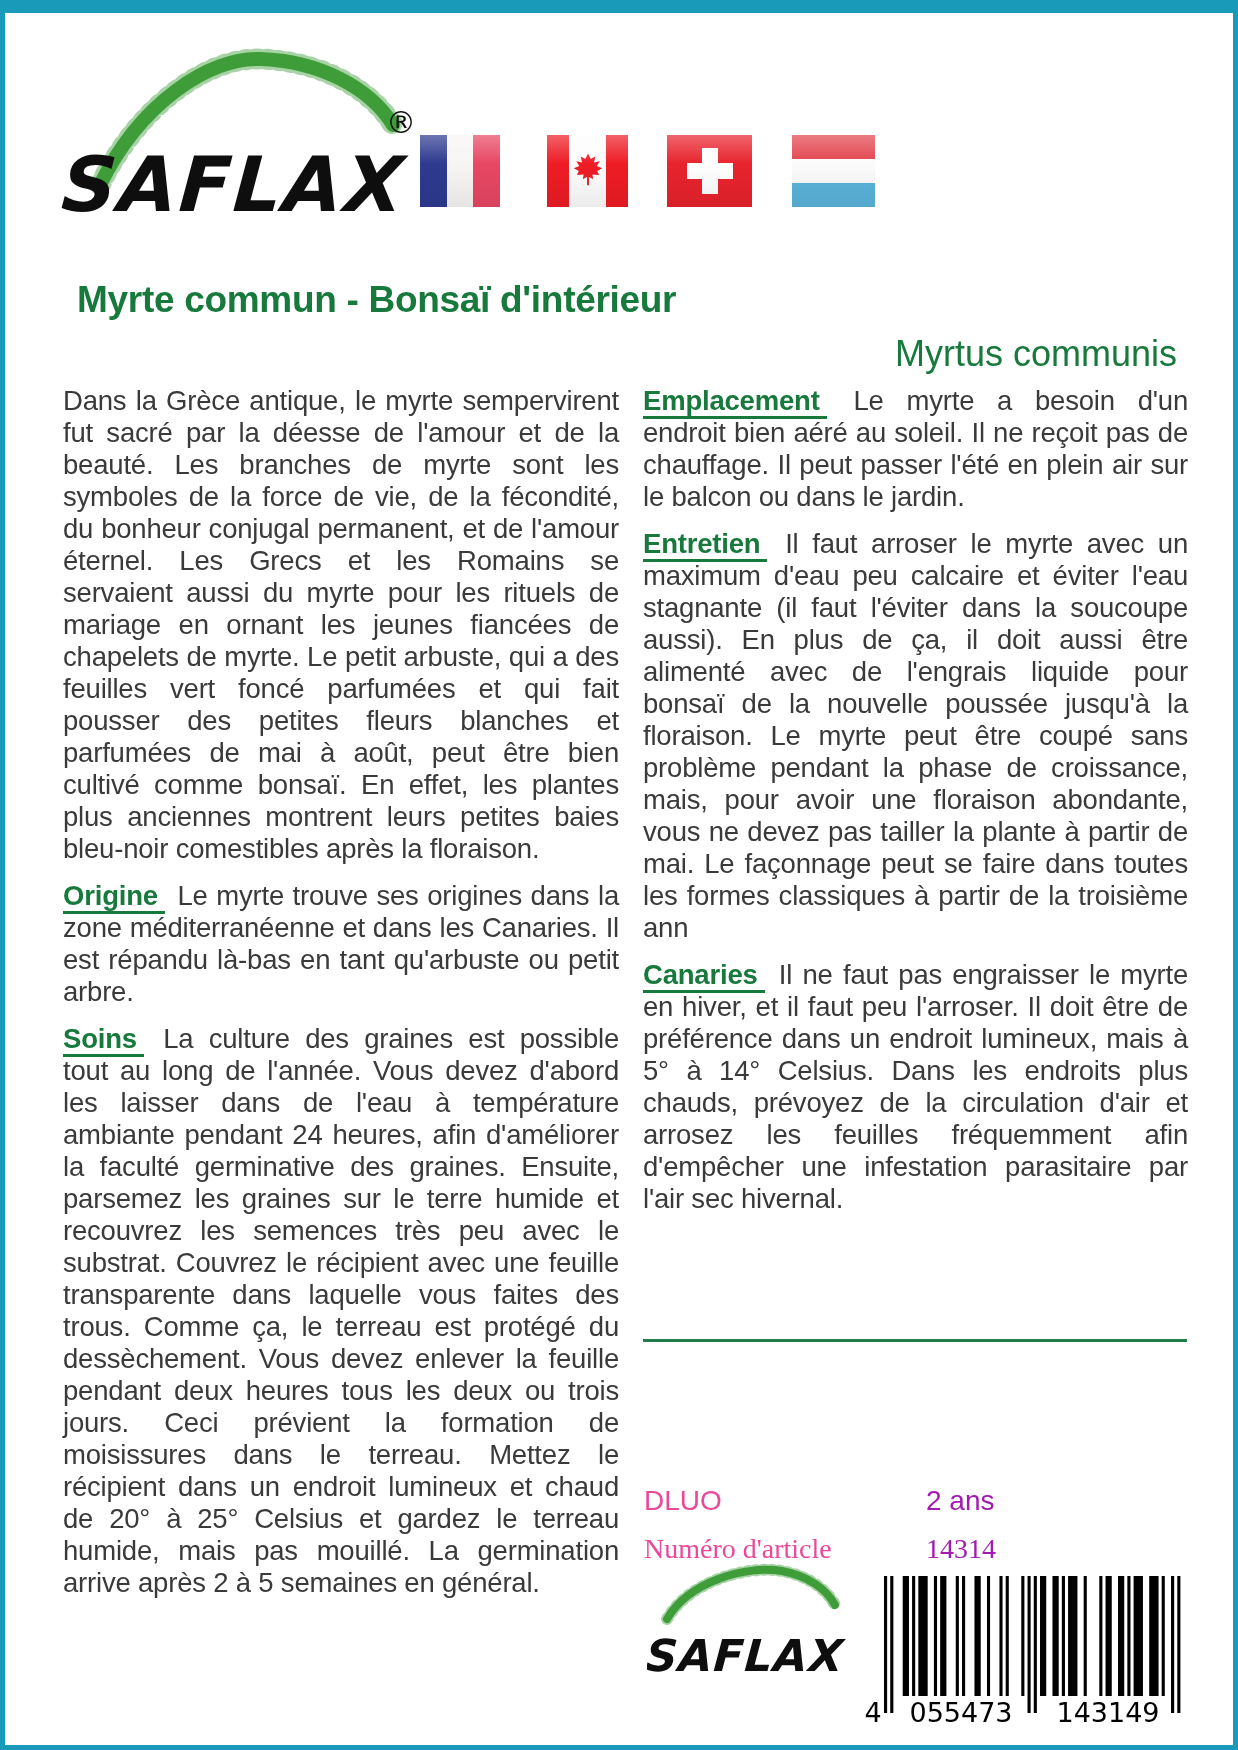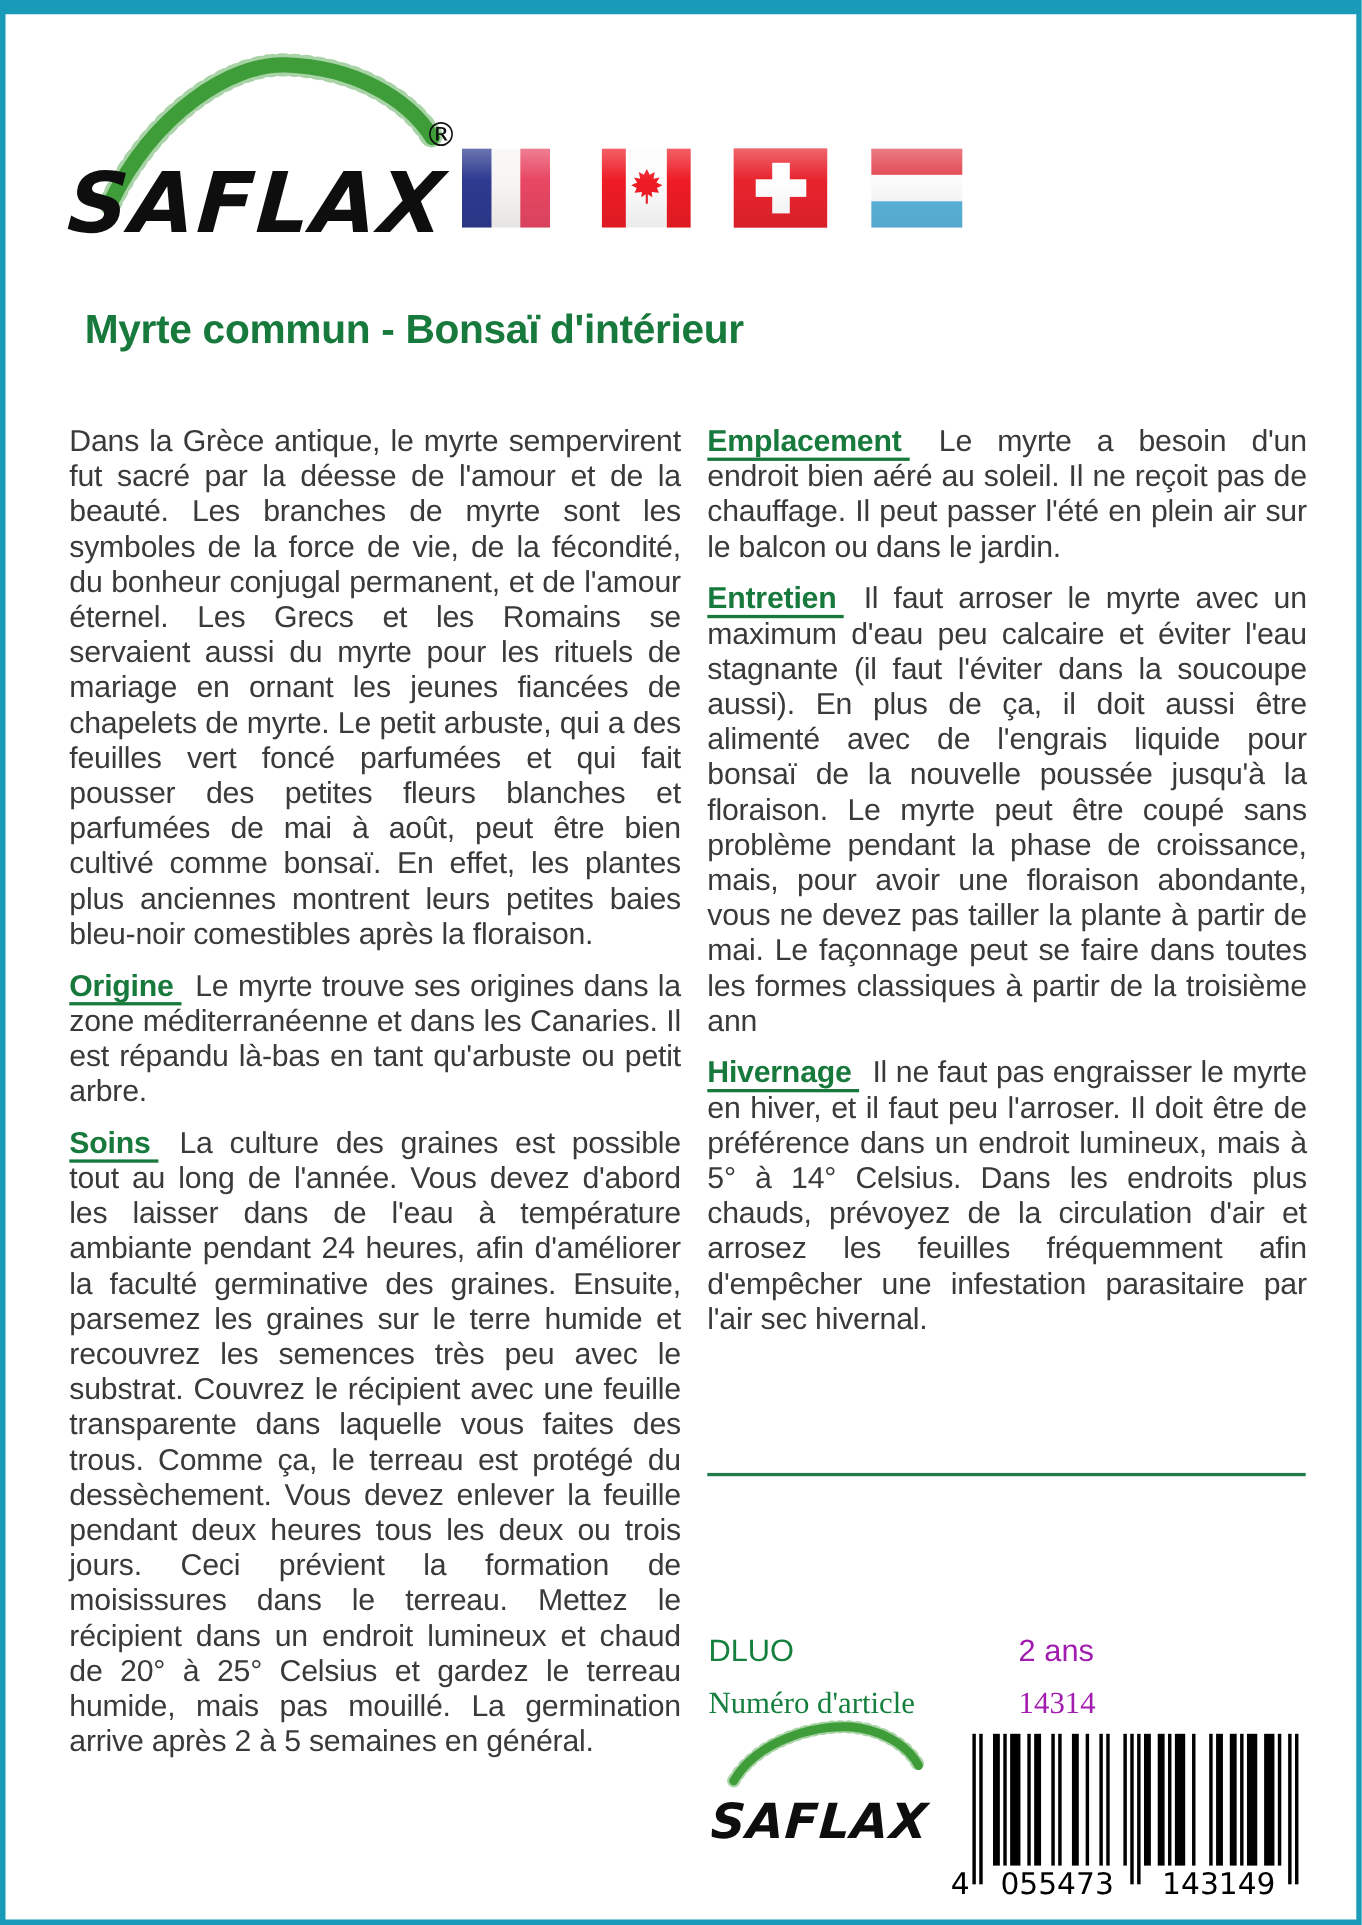--- a/index.html
+++ b/index.html
@@ -53,21 +53,21 @@
   .col-left{left:58px;width:556px;}
   .col-right{left:638px;width:545px;}
   .col p{margin:0 0 15px 0;}
   .sec-head{
     font-weight:700;color:#17793c;
     border-bottom:3px solid #17793c;padding-right:7px;padding-bottom:0px;
     margin-right:4px;
   }
   
   .divider{position:absolute;left:638px;top:1326px;width:544px;height:3px;background:#217b4b;}
-  .kv-label{position:absolute;left:639px;font-size:28px;color:#15803d;}
+  .kv-label{position:absolute;left:639px;font-size:28px;color:#ec4899;}
   .kv-value{position:absolute;left:921px;font-size:28px;color:#a21caf;}
   .row-dluo{top:1472px;}
   .row-article{top:1520px;font-family:Liberation Serif, serif;}
   .barcode{position:absolute;left:858px;top:1563px;width:322px;height:150px;}
 </style>
 </head>
 <body>
 
 <div class="page">
 
@@ -99,31 +99,32 @@
     <div class="cv"></div>
     <div class="ch"></div>
   </div>
   <div class="flag flag-lu">
     <div class="b1"></div>
     <div class="b2"></div>
     <div class="b3"></div>
   </div>
 
   <div class="main-title">Myrte commun - Bonsaï d'intérieur</div>
+  <div class="latin-name">Myrtus communis</div>
 
   <div class="col col-left">
     <p>Dans la Grèce antique, le myrte sempervirent fut sacré par la déesse de l'amour et de la beauté. Les branches de myrte sont les symboles de la force de vie, de la fécondité, du bonheur conjugal permanent, et de l'amour éternel. Les Grecs et les Romains se servaient aussi du myrte pour les rituels de mariage en ornant les jeunes fiancées de chapelets de myrte. Le petit arbuste, qui a des feuilles vert foncé parfumées et qui fait pousser des petites fleurs blanches et parfumées de mai à août, peut être bien cultivé comme bonsaï. En effet, les plantes plus anciennes montrent leurs petites baies bleu-noir comestibles après la floraison.</p>
     <p><span class="sec-head">Origine</span> <span>Le myrte trouve ses origines dans la zone méditerranéenne et dans les Canaries. Il est répandu là-bas en tant qu'arbuste ou petit arbre.</span></p>
     <p><span class="sec-head">Soins</span> <span>La culture des graines est possible tout au long de l'année. Vous devez d'abord les laisser dans de l'eau à température ambiante pendant 24 heures, afin d'améliorer la faculté germinative des graines. Ensuite, parsemez les graines sur le terre humide et recouvrez les semences très peu avec le substrat. Couvrez le récipient avec une feuille transparente dans laquelle vous faites des trous. Comme ça, le terreau est protégé du dessèchement. Vous devez enlever la feuille pendant deux heures tous les deux ou trois jours. Ceci prévient la formation de moisissures dans le terreau. Mettez le récipient dans un endroit lumineux et chaud de 20° à 25° Celsius et gardez le terreau humide, mais pas mouillé. La germination arrive après 2 à 5 semaines en général.</span></p>
   </div>
 
   <div class="col col-right">
     <p><span class="sec-head">Emplacement</span> <span>Le myrte a besoin d'un endroit bien aéré au soleil. Il ne reçoit pas de chauffage. Il peut passer l'été en plein air sur le balcon ou dans le jardin.</span></p>
     <p><span class="sec-head">Entretien</span> <span>Il faut arroser le myrte avec un maximum d'eau peu calcaire et éviter l'eau stagnante (il faut l'éviter dans la soucoupe aussi). En plus de ça, il doit aussi être alimenté avec de l'engrais liquide pour bonsaï de la nouvelle poussée jusqu'à la floraison. Le myrte peut être coupé sans problème pendant la phase de croissance, mais, pour avoir une floraison abondante, vous ne devez pas tailler la plante à partir de mai. Le façonnage peut se faire dans toutes les formes classiques à partir de la troisième ann</span></p>
-    <p><span class="sec-head">Hivernage</span> <span>Il ne faut pas engraisser le myrte en hiver, et il faut peu l'arroser. Il doit être de préférence dans un endroit lumineux, mais à 5° à 14° Celsius. Dans les endroits plus chauds, prévoyez de la circulation d'air et arrosez les feuilles fréquemment afin d'empêcher une infestation parasitaire par l'air sec hivernal.</span></p>
+    <p><span class="sec-head">Canaries</span> <span>Il ne faut pas engraisser le myrte en hiver, et il faut peu l'arroser. Il doit être de préférence dans un endroit lumineux, mais à 5° à 14° Celsius. Dans les endroits plus chauds, prévoyez de la circulation d'air et arrosez les feuilles fréquemment afin d'empêcher une infestation parasitaire par l'air sec hivernal.</span></p>
   </div>
 
   <div class="divider"></div>
 
   <div class="kv-label row-dluo">DLUO</div>
   <div class="kv-value row-dluo">2 ans</div>
   <div class="kv-label row-article">Numéro d'article</div>
   <div class="kv-value row-article">14314</div>
 
   <svg class="logo-small" viewBox="0 0 205 125">

